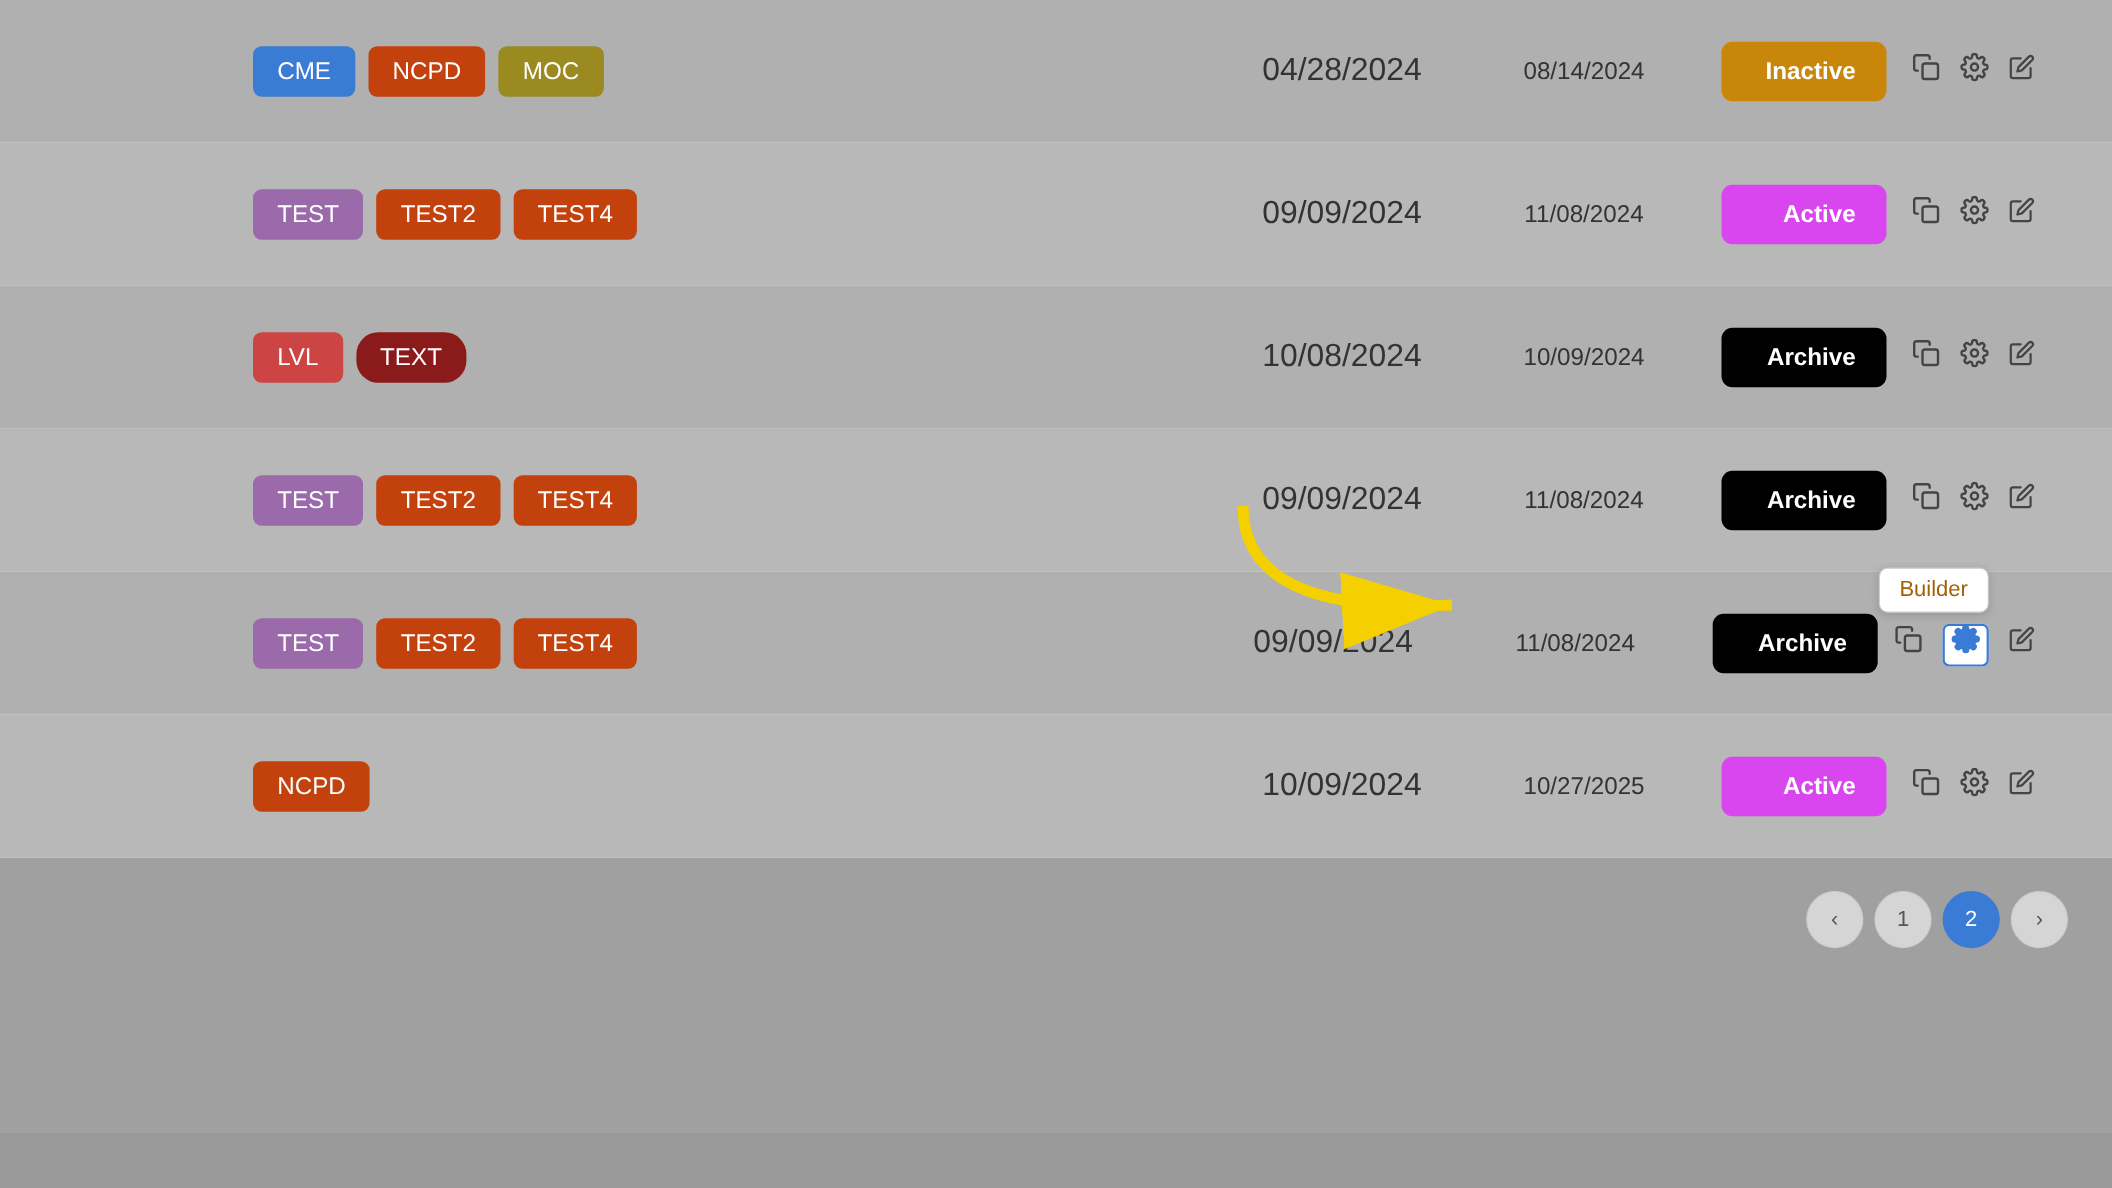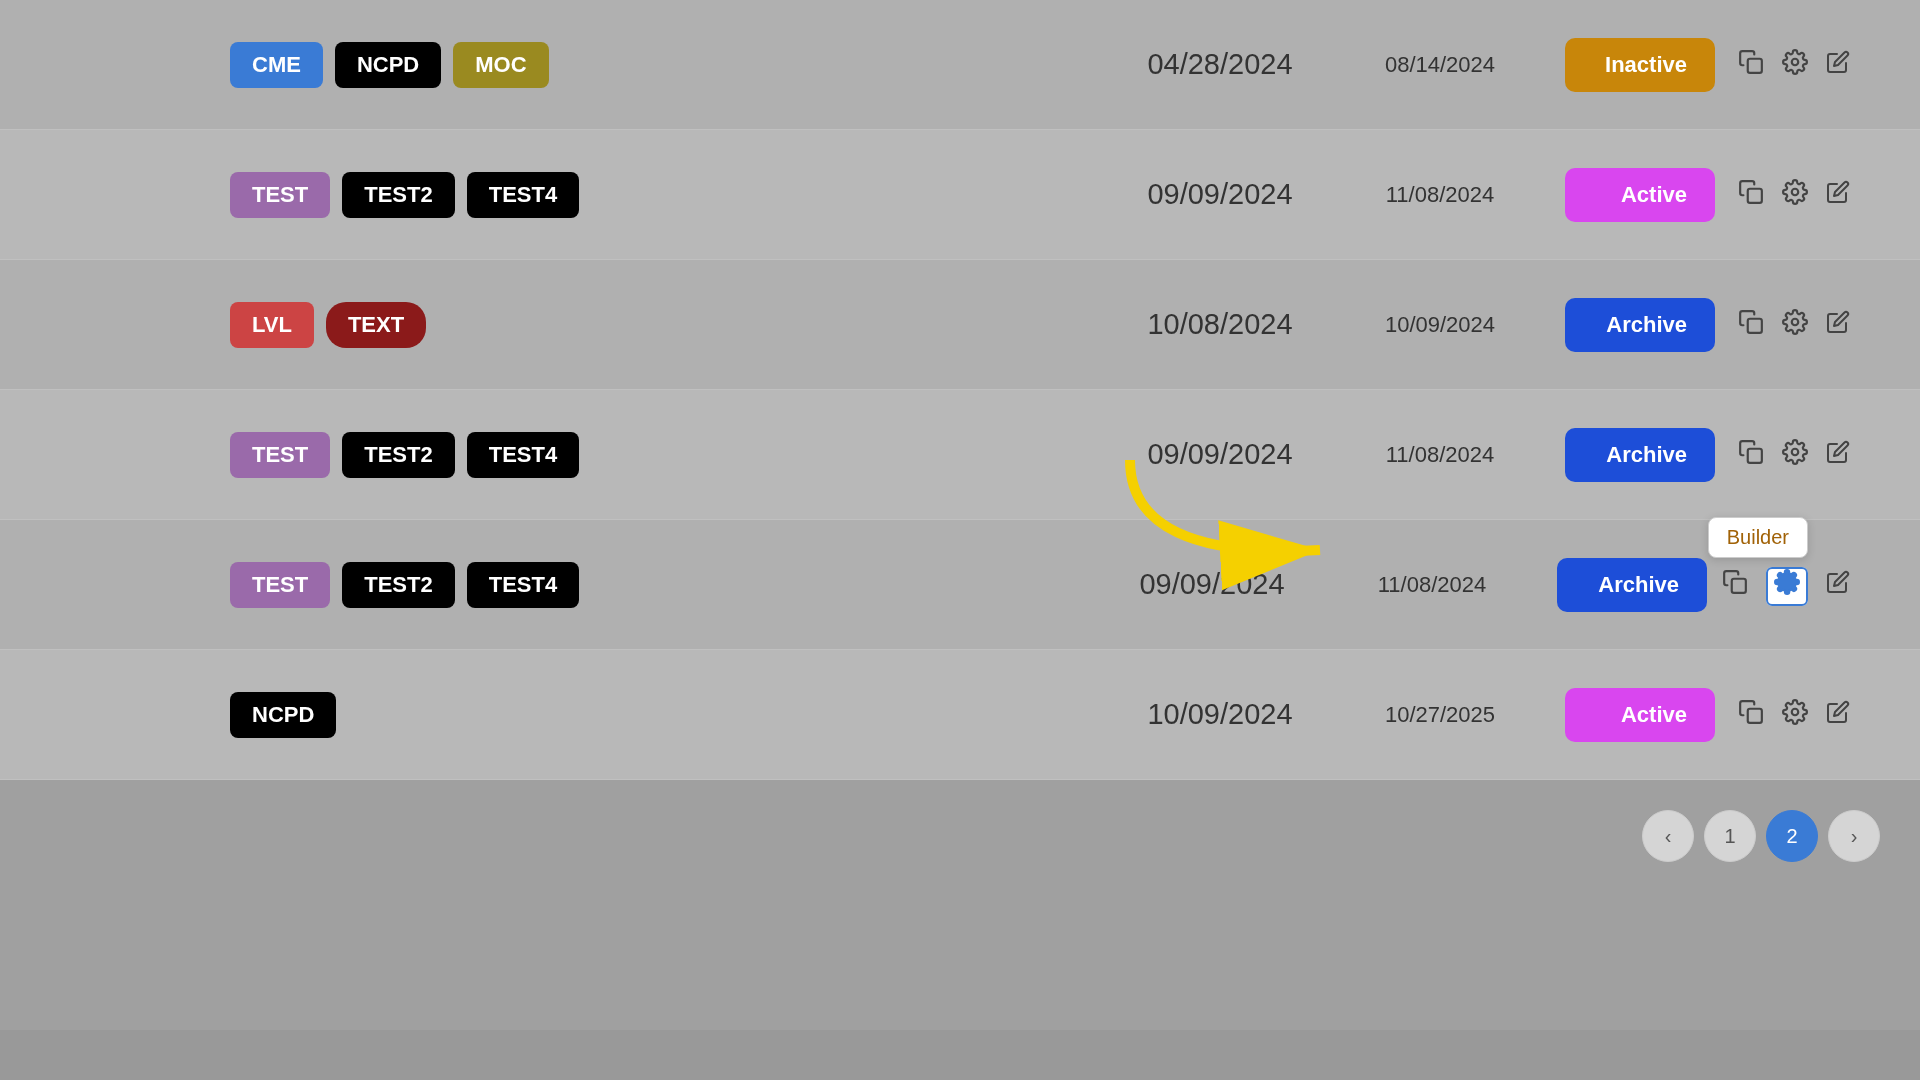--- a/index.html
+++ b/index.html
@@ -38,27 +38,27 @@
       padding-left: 200px;
     }
 
     .tag {
       display: inline-flex;
       align-items: center;
       justify-content: center;
       padding: 10px 22px;
       border-radius: 8px;
       font-size: 22px;
-      font-weight: 700;
+      font-weight: 400;
       color: white;
       min-width: 80px;
     }
 
     .tag-blue { background: #3a7bd5; }
-    .tag-green { background: #000000; }
+    .tag-green { background: #c2410c; }
     .tag-olive { background: #9a8a20; }
     .tag-purple { background: #9a6aaa; }
     .tag-red { background: #cc4444; }
     .tag-darkred { background: #8b1a1a; border-radius: 20px; }
 
     .date-cell {
       flex: 0 0 220px;
       font-size: 29px;
       color: #333;
       text-align: center;
@@ -86,21 +86,21 @@
       border-radius: 10px;
       font-size: 22px;
       font-weight: 600;
       color: white;
       min-width: 150px;
       text-align: right;
     }
 
     .status-inactive { background: #c8860a; }
     .status-active { background: #d946ef; }
-    .status-archive { background: #1d4ed8; padding-left: 24px; }
+    .status-archive { background: #000000; padding-left: 24px; }
 
     .actions-cell {
       flex: 0 0 160px;
       display: flex;
       gap: 18px;
       align-items: center;
       justify-content: flex-end;
       padding-right: 40px;
     }
 

